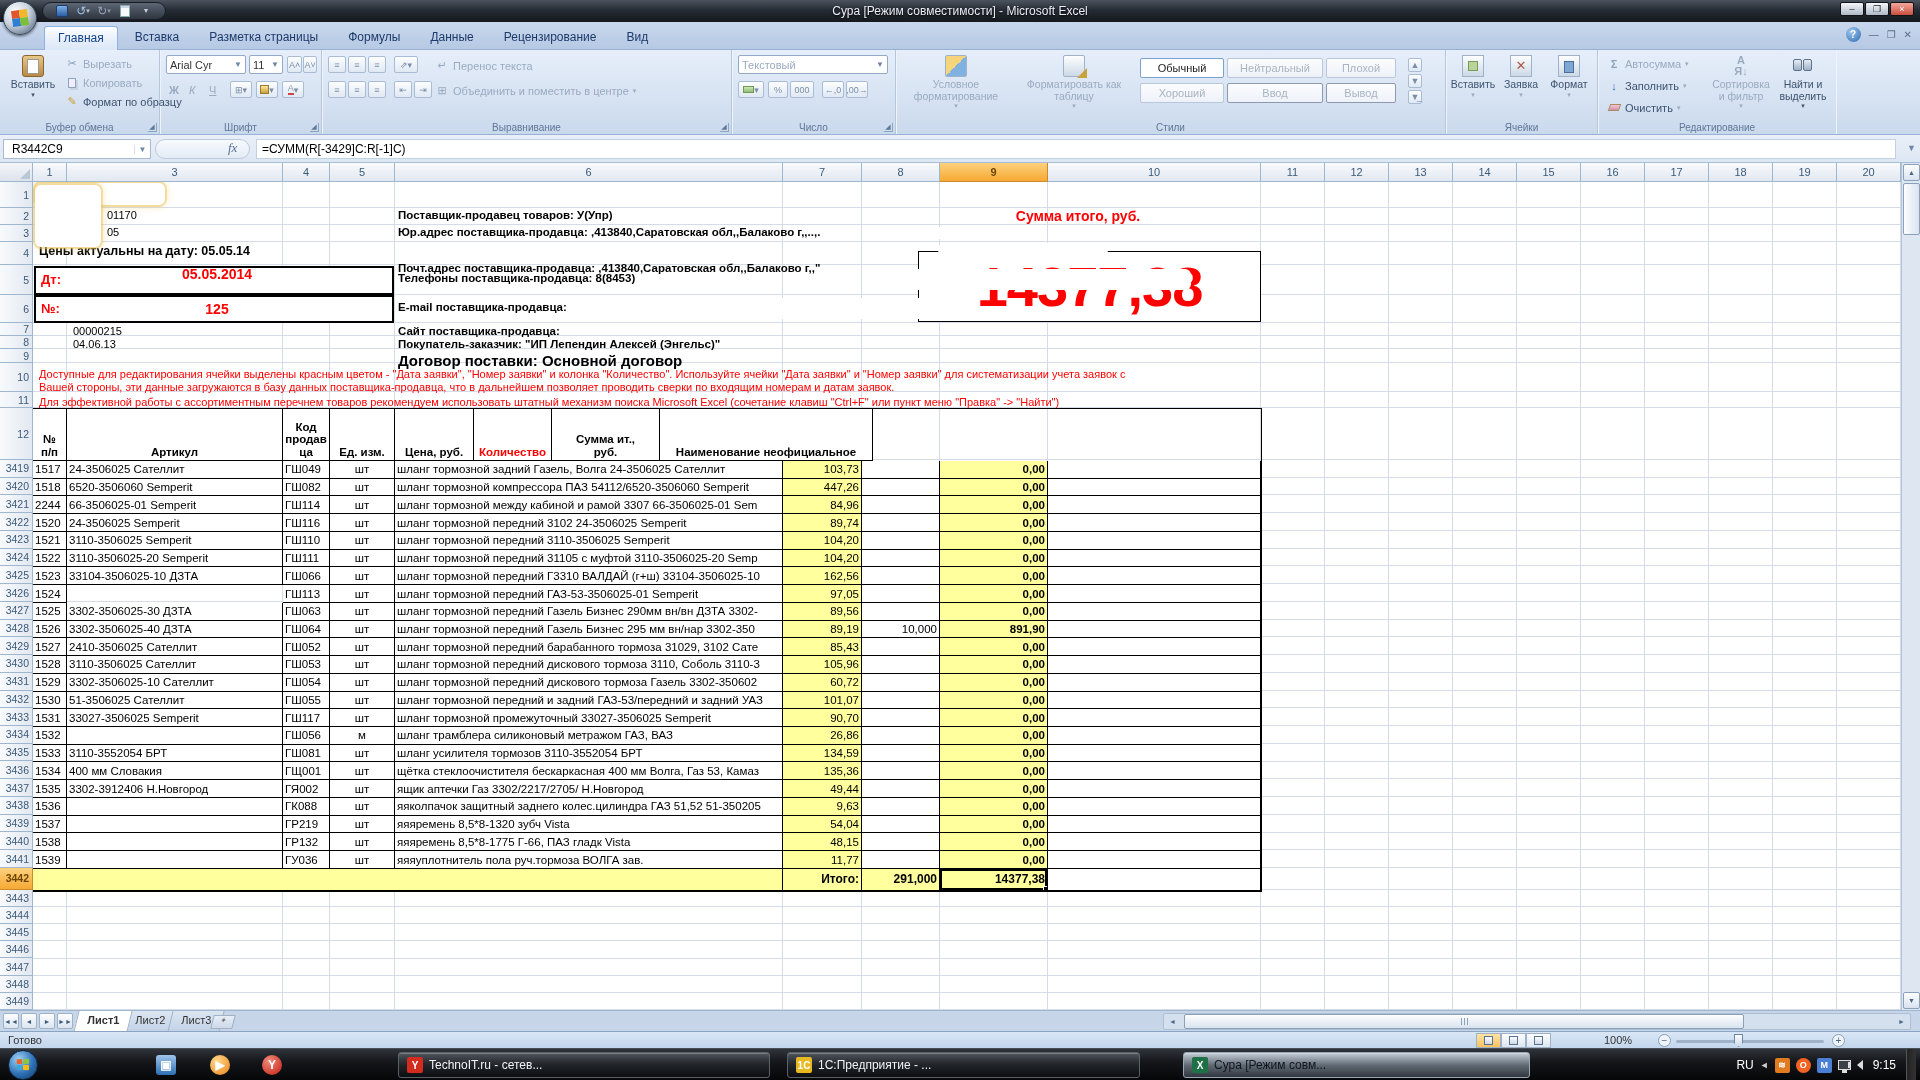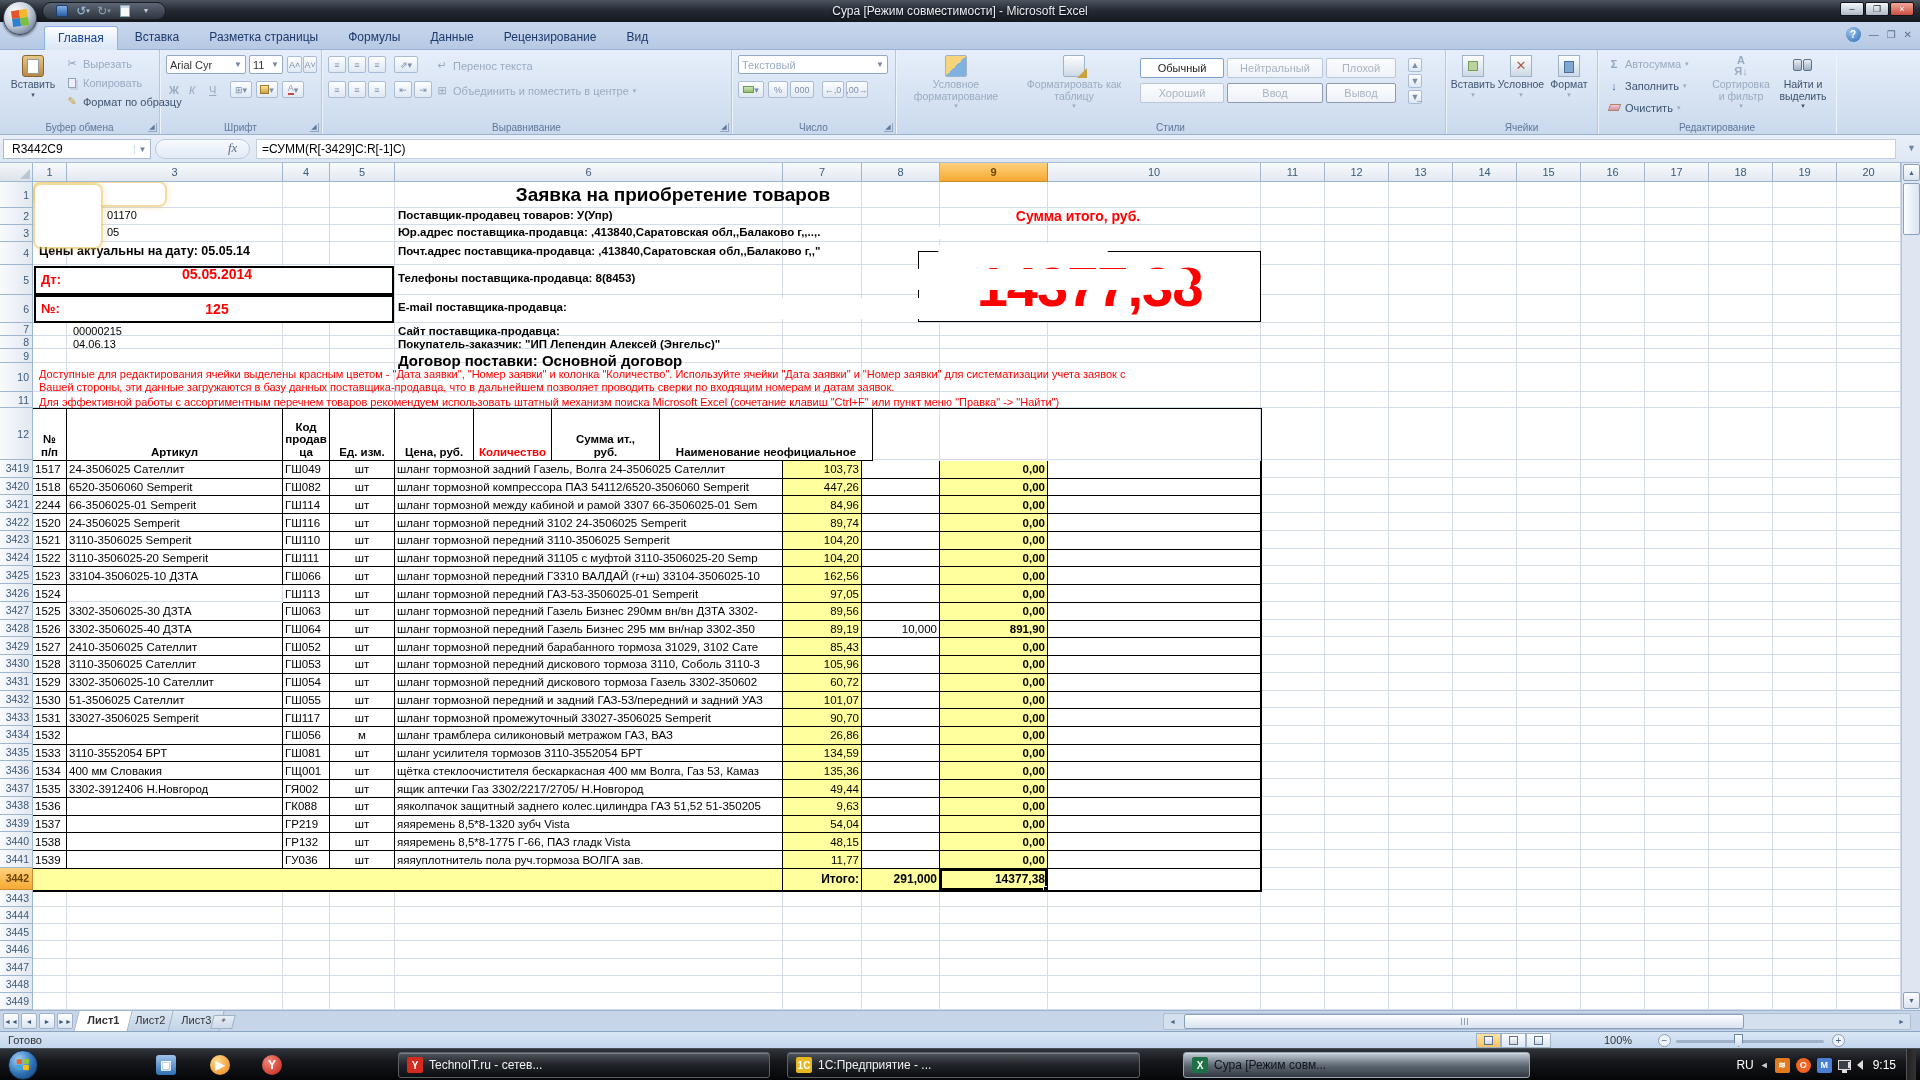--- a/index.html
+++ b/index.html
@@ -316,21 +316,21 @@
     <div class="grp" style="left:1446px;width:152px">
       <div class="bigbtn" style="left:4px;top:2px;width:46px;color:#3e5370">
           <span class="bicon" style="background:linear-gradient(#fdfefe,#cdd9e6);border:1px solid #9fb2c8">
             <i style="display:block;margin:5px auto;width:10px;height:10px;background:#b9d49a;border:1px solid #7a9a5a"></i>
           </span>
           <span>Вставить</span>
           <span class="dd6">▾</span>
         </div>
       <div class="bigbtn" style="left:52px;top:2px;width:46px;color:#3e5370">
           <span class="bicon" style="background:linear-gradient(#fdfefe,#cdd9e6);border:1px solid #9fb2c8;color:#b05a4a;font-size:13px;display:flex;align-items:center;justify-content:center">✕</span>
-          <span>Условное</span>
+          <span>Заявка</span>
           <span class="dd6">▾</span>
         </div>
       <div class="bigbtn" style="left:100px;top:2px;width:46px;color:#3e5370">
           <span class="bicon" style="background:linear-gradient(#fdfefe,#cdd9e6);border:1px solid #9fb2c8">
             <i style="display:block;margin:5px auto;width:10px;height:12px;background:#7fa7d4;border:1px solid #4a6f9a"></i>
           </span>
           <span>Формат</span>
           <span class="dd6">▾</span>
         </div>
       <div class="glabel"><span>Ячейки</span></div>
@@ -512,28 +512,27 @@
           <div class="hline" style="top: 707px;"></div>
           <div class="hline" style="top: 724px;"></div>
           <div class="hline" style="top: 741px;"></div>
           <div class="hline" style="top: 758px;"></div>
           <div class="hline" style="top: 776px;"></div>
           <div class="hline" style="top: 793px;"></div>
           <div class="hline" style="top: 810px;"></div>
           <div class="hline" style="top: 827px;"></div>
         </div>
 
-      <div class="txt b" style="left:360px;top:2px;width:560px;text-align:center;font-size:19px">Заявка на приобретение товаров</div>
       <div class="txt" style="left:74px;top:27px">01170</div>
       <div class="txt b" style="left:365px;top:27px;font-size:11.5px">Поставщик-продавец товаров: У(Упр)</div>
       <div class="txt b red" style="left:930px;top:26px;width:230px;text-align:center;font-size:14px">Сумма итого, руб.</div>
       <div class="txt" style="left:74px;top:44px">05</div>
       <div class="txt b" style="left:365px;top:44px;font-size:11.5px">Юр.адрес поставщика-продавца: ,413840,Саратовская обл,,Балаково г,,..,.</div>
       <div class="txt b" style="left:6px;top:62px;font-size:12.5px">Цены актуальны на дату: 05.05.14</div>
-      <div class="txt b" style="left:365px;top:63px;font-size:11.5px">Почт.адрес поставщика-продавца: ,413840,Саратовская обл,,Балаково г,,"</div>
+      <div class="txt b" style="left:365px;top:80px;font-size:11.5px">Почт.адрес поставщика-продавца: ,413840,Саратовская обл,,Балаково г,,"</div>
 
       <div class="bframe" style="left:1px;top:84px;width:360px;height:29px"></div>
       <div class="txt b red" style="left:8px;top:90px;font-size:13px;z-index:3">Дт:</div>
       <div class="txt b red" style="left:34px;top:84px;width:300px;text-align:center;font-size:14px;z-index:3">05.05.2014</div>
       <div class="txt b" style="left:365px;top:90px;font-size:11.5px">Телефоны поставщика-продавца: 8(8453)</div>
 
       <div class="bframe" style="left:1px;top:113px;width:360px;height:28px"></div>
       <div class="txt b red" style="left:8px;top:119px;font-size:13px;z-index:3">№:</div>
       <div class="txt b red" style="left:34px;top:119px;width:300px;text-align:center;font-size:14px;z-index:3">125</div>
       <div class="txt b" style="left:365px;top:119px;font-size:11.5px">E-mail поставщика-продавца:</div>

